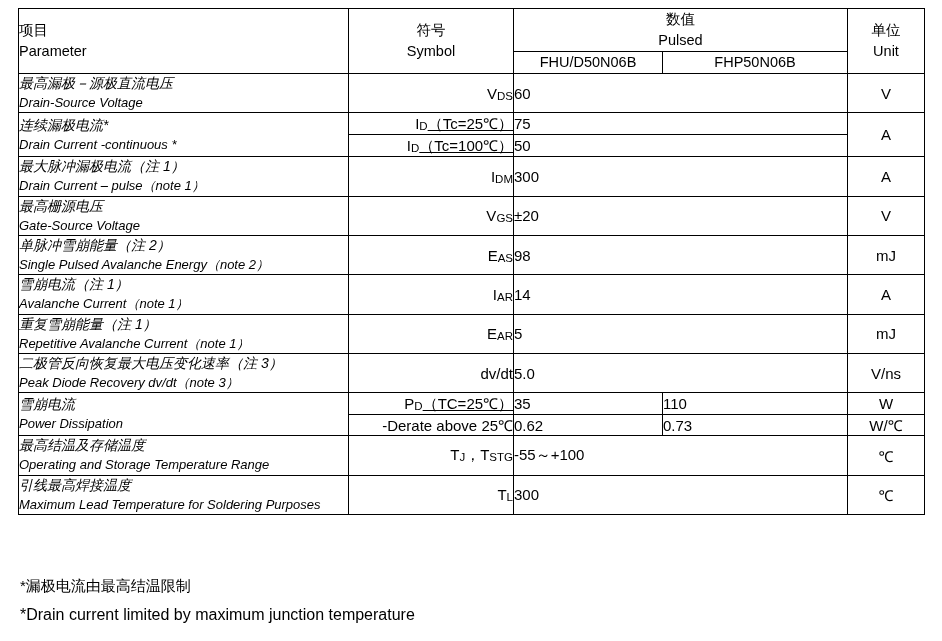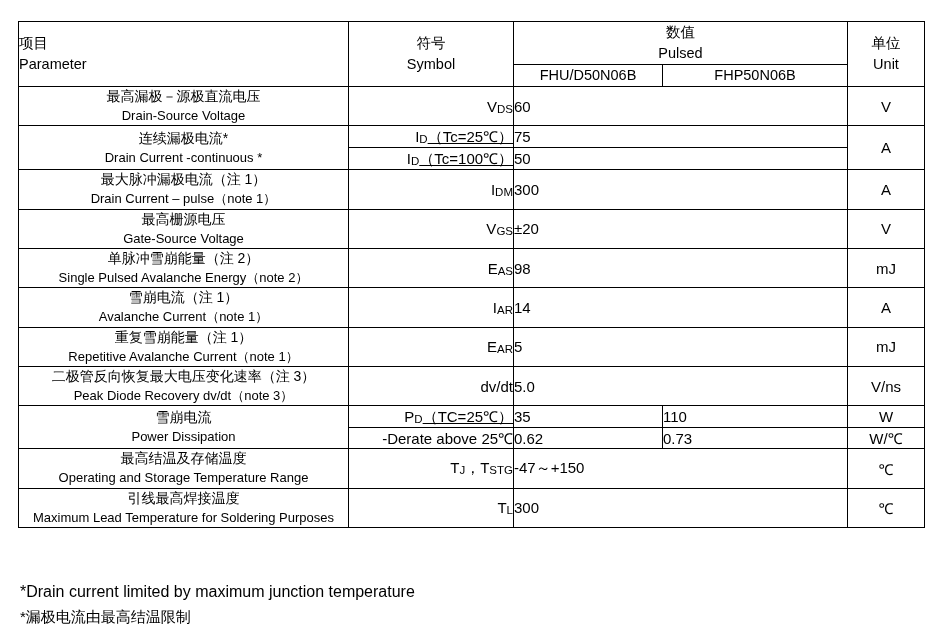--- a/index.html
+++ b/index.html
@@ -12,21 +12,20 @@
     height: 641px;
     font-family: "Liberation Sans", sans-serif;
     color: #000000;
     position: relative;
   }
   .sheet {
     position: absolute;
     left: 18px;
     top: 8px;
     width: 906px;
-    margin-top: 13px;
   }
   table.ratings {
     border-collapse: collapse;
     width: 906px;
     table-layout: fixed;
   }
   table.ratings td, table.ratings th {
     border: 1px solid #000000;
     padding: 0;
     vertical-align: middle;
@@ -44,21 +43,22 @@
     padding-left: 10px;
   }
   .hdr-cn {
     font-weight: normal;
     font-size: 14.5px;
   }
   .param-cell {
     padding: 5px 0 5px 10px;
     font-size: 14.5px;
     line-height: 1.42;
-    text-align: center;
+    text-align: left;
+    font-style: italic;
   }
   .param-cn {
     font-size: 14px;
   }
   .param-en {
     font-size: 13px;
   }
   .sym-cell {
     text-align: right;
     font-size: 15px;
@@ -257,35 +257,35 @@
       </tr>
 
       <tr>
         <td class="param-cell">
           <div class="param-cn">最高结温及存储温度</div>
           <div class="param-en">Operating and Storage Temperature Range</div>
         </td>
         <td class="sym-cell">
           <span>T</span><span class="sub-span">J</span><span>，</span><span>T</span><span class="sub-span">STG</span>
         </td>
-        <td class="val-cell" colspan="2">-47～+150</td>
+        <td class="val-cell" colspan="2">-55～+100</td>
         <td class="unit-cell">℃</td>
       </tr>
 
       <tr>
         <td class="param-cell">
           <div class="param-cn">引线最高焊接温度</div>
           <div class="param-en">Maximum Lead Temperature for Soldering Purposes</div>
         </td>
         <td class="sym-cell">
           <span>T</span><span class="sub-span">L</span>
         </td>
         <td class="val-cell" colspan="2">300</td>
         <td class="unit-cell">℃</td>
       </tr>
     </tbody>
   </table>
 </div>
 
 <div class="footnotes">
+  <div class="footnote">*漏极电流由最高结温限制</div>
   <div class="footnote en">*Drain current limited by maximum junction temperature</div>
-  <div class="footnote">*漏极电流由最高结温限制</div>
 </div>
 
 </body></html>

